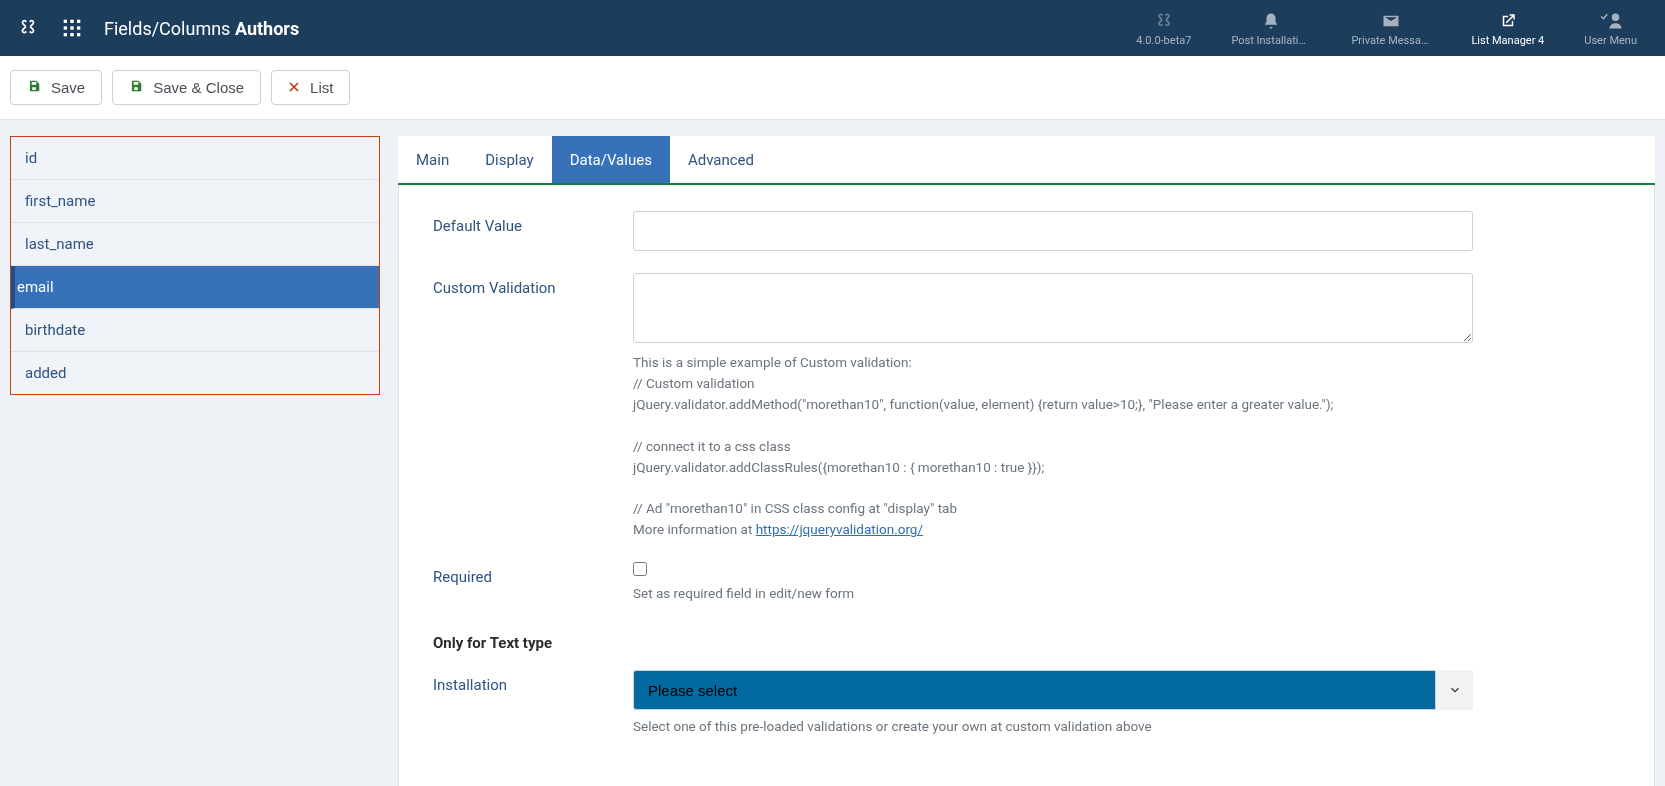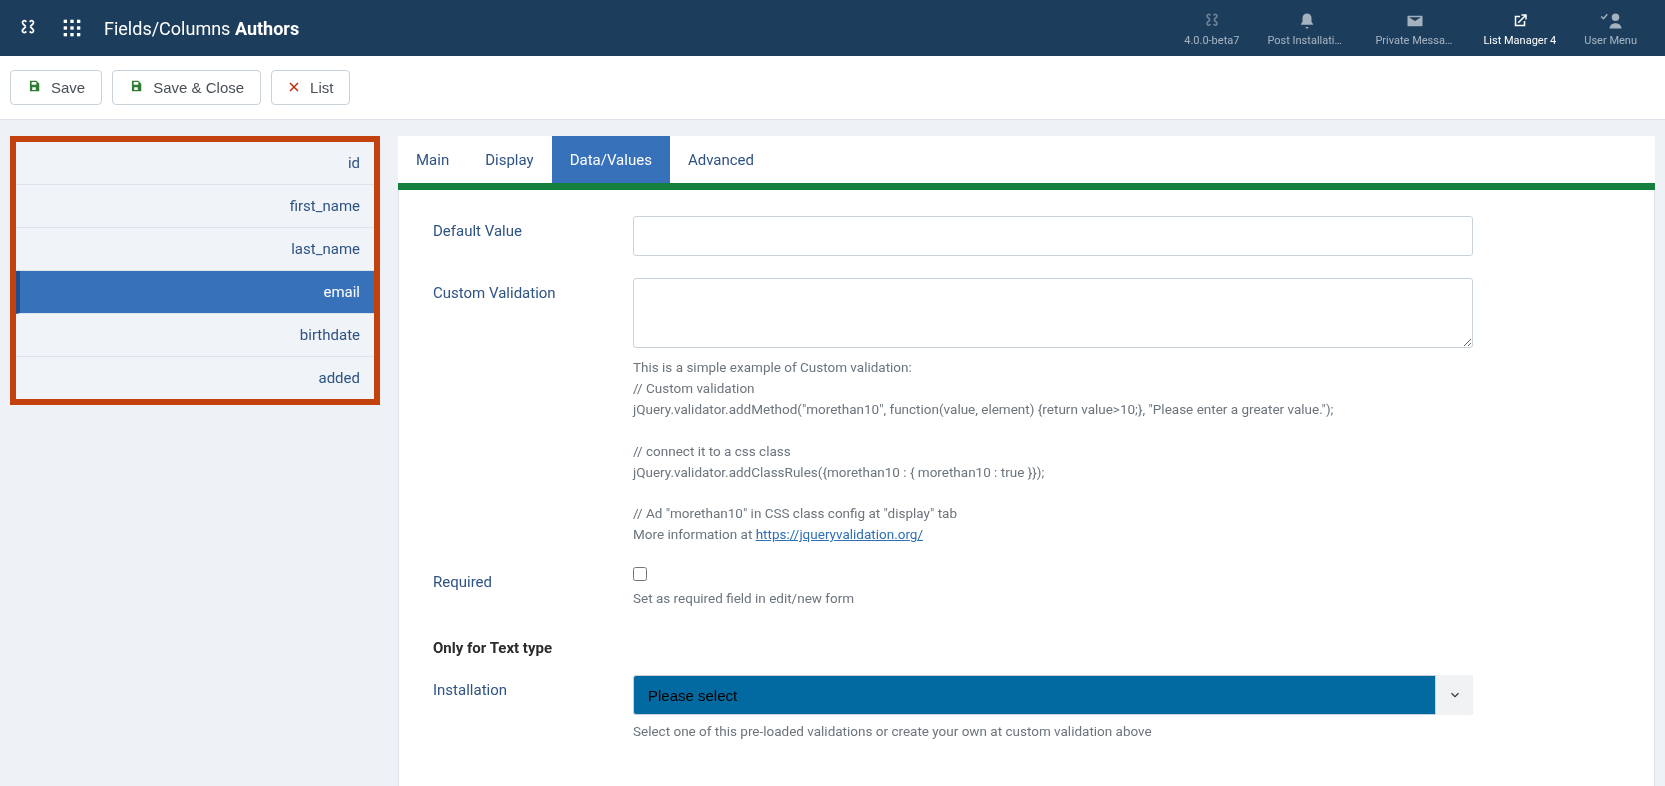--- a/index.html
+++ b/index.html
@@ -4,39 +4,39 @@
 <style>
 * { box-sizing: border-box; margin: 0; padding: 0; }
 body { font-family: -apple-system, BlinkMacSystemFont, "Segoe UI", Roboto, Arial, sans-serif; font-size: 14px; color: #333; background: #fff; }
 
 .topbar { background: #1c3d5c; color: #fff; height: 56px; display: flex; align-items: center; padding: 0 16px; }
 .topbar-left { display: flex; align-items: center; gap: 20px; }
 .logo-icon { width: 24px; height: 24px; display: flex; align-items: center; justify-content: center; }
 .grid-icon { width: 24px; height: 24px; display: flex; align-items: center; justify-content: center; }
 .page-title { font-size: 18px; font-weight: 400; }
 .page-title strong { font-weight: 700; }
-.topbar-right { margin-left: auto; display: flex; gap: 4px; align-items: center; }
+.topbar-right { margin-left: auto; display: flex; gap: 16px; align-items: center; }
 .topbar-item { display: flex; flex-direction: column; align-items: center; justify-content: center; padding: 6px 12px; min-width: 70px; cursor: pointer; }
 .topbar-item-icon { opacity: 0.6; height: 22px; display: flex; align-items: center; justify-content: center; }
 .topbar-item-label { font-size: 11px; opacity: 0.6; margin-top: 2px; white-space: nowrap; max-width: 80px; overflow: hidden; text-overflow: ellipsis; }
 .topbar-item.active .topbar-item-icon, .topbar-item.active .topbar-item-label { opacity: 1; }
 
 .toolbar { background: #fff; padding: 14px 10px; border-bottom: 1px solid #e0e4ea; display: flex; gap: 10px; }
 .btn { background: #fff; border: 1px solid #c9d1d9; border-radius: 4px; padding: 8px 16px; font-size: 15px; color: #495057; cursor: pointer; display: inline-flex; align-items: flex-start; gap: 10px; }
 .icon-green { color: #2f7d32; }
 .icon-red { color: #c02b0a; }
 
 .content-wrapper { background: #eef2f7; padding: 16px 10px 30px 10px; min-height: calc(100vh - 56px - 61px); display: flex; gap: 18px; align-items: flex-start; }
-.sidebar { width: 370px; background: #fff; border: 6px solid #c2410c; text-align: right; }
+.sidebar { width: 370px; background: #fff; border: 1px solid #c2410c; }
 .sidebar-item { padding: 12px 14px; border-bottom: 1px solid #dde3ea; color: #2f5382; cursor: pointer; font-size: 15px; background:#f0f4f8; }
 .sidebar-item:last-child { border-bottom: none; }
 .sidebar-item.active { background: #3671b9; color: #ffffff; border-left: 4px solid #1f4e8c; padding-left: 2px; }
 
 .main-panel { flex: 1; }
-.tabs { display: flex; border-bottom: 7px solid #15803d; background:#fff; }
+.tabs { display: flex; border-bottom: 2px solid #15803d; background:#fff; }
 .tab { padding: 14px 18px; color: #2f5382; cursor: pointer; font-size: 15px; border-top:1px solid transparent; }
 .tab.active { background: #3671b9; color: #fff; }
 .tab-content { background: #fff; border: 1px solid #dde3ea; border-top: none; padding: 26px 34px 40px 34px; }
 
 .form-row { display: flex; margin-bottom: 22px; align-items: flex-start; }
 .form-label { width: 200px; color: #2f5382; font-size: 15px; padding-top: 6px; flex-shrink: 0; }
 .form-field { flex: 1; }
 .text-input { width: 100%; max-width: 840px; padding: 8px 12px; border: 1px solid #c9d1d9; border-radius: 3px; font-size: 15px; height: 40px; }
 .textarea-input { width: 100%; max-width: 840px; padding: 8px 12px; border: 1px solid #c9d1d9; border-radius: 3px; font-size: 15px; height: 70px; resize: both; font-family: inherit; }
 .help-text { color: #6c757d; font-size: 13.5px; line-height: 1.55; margin-top: 6px; max-width: 840px; }

